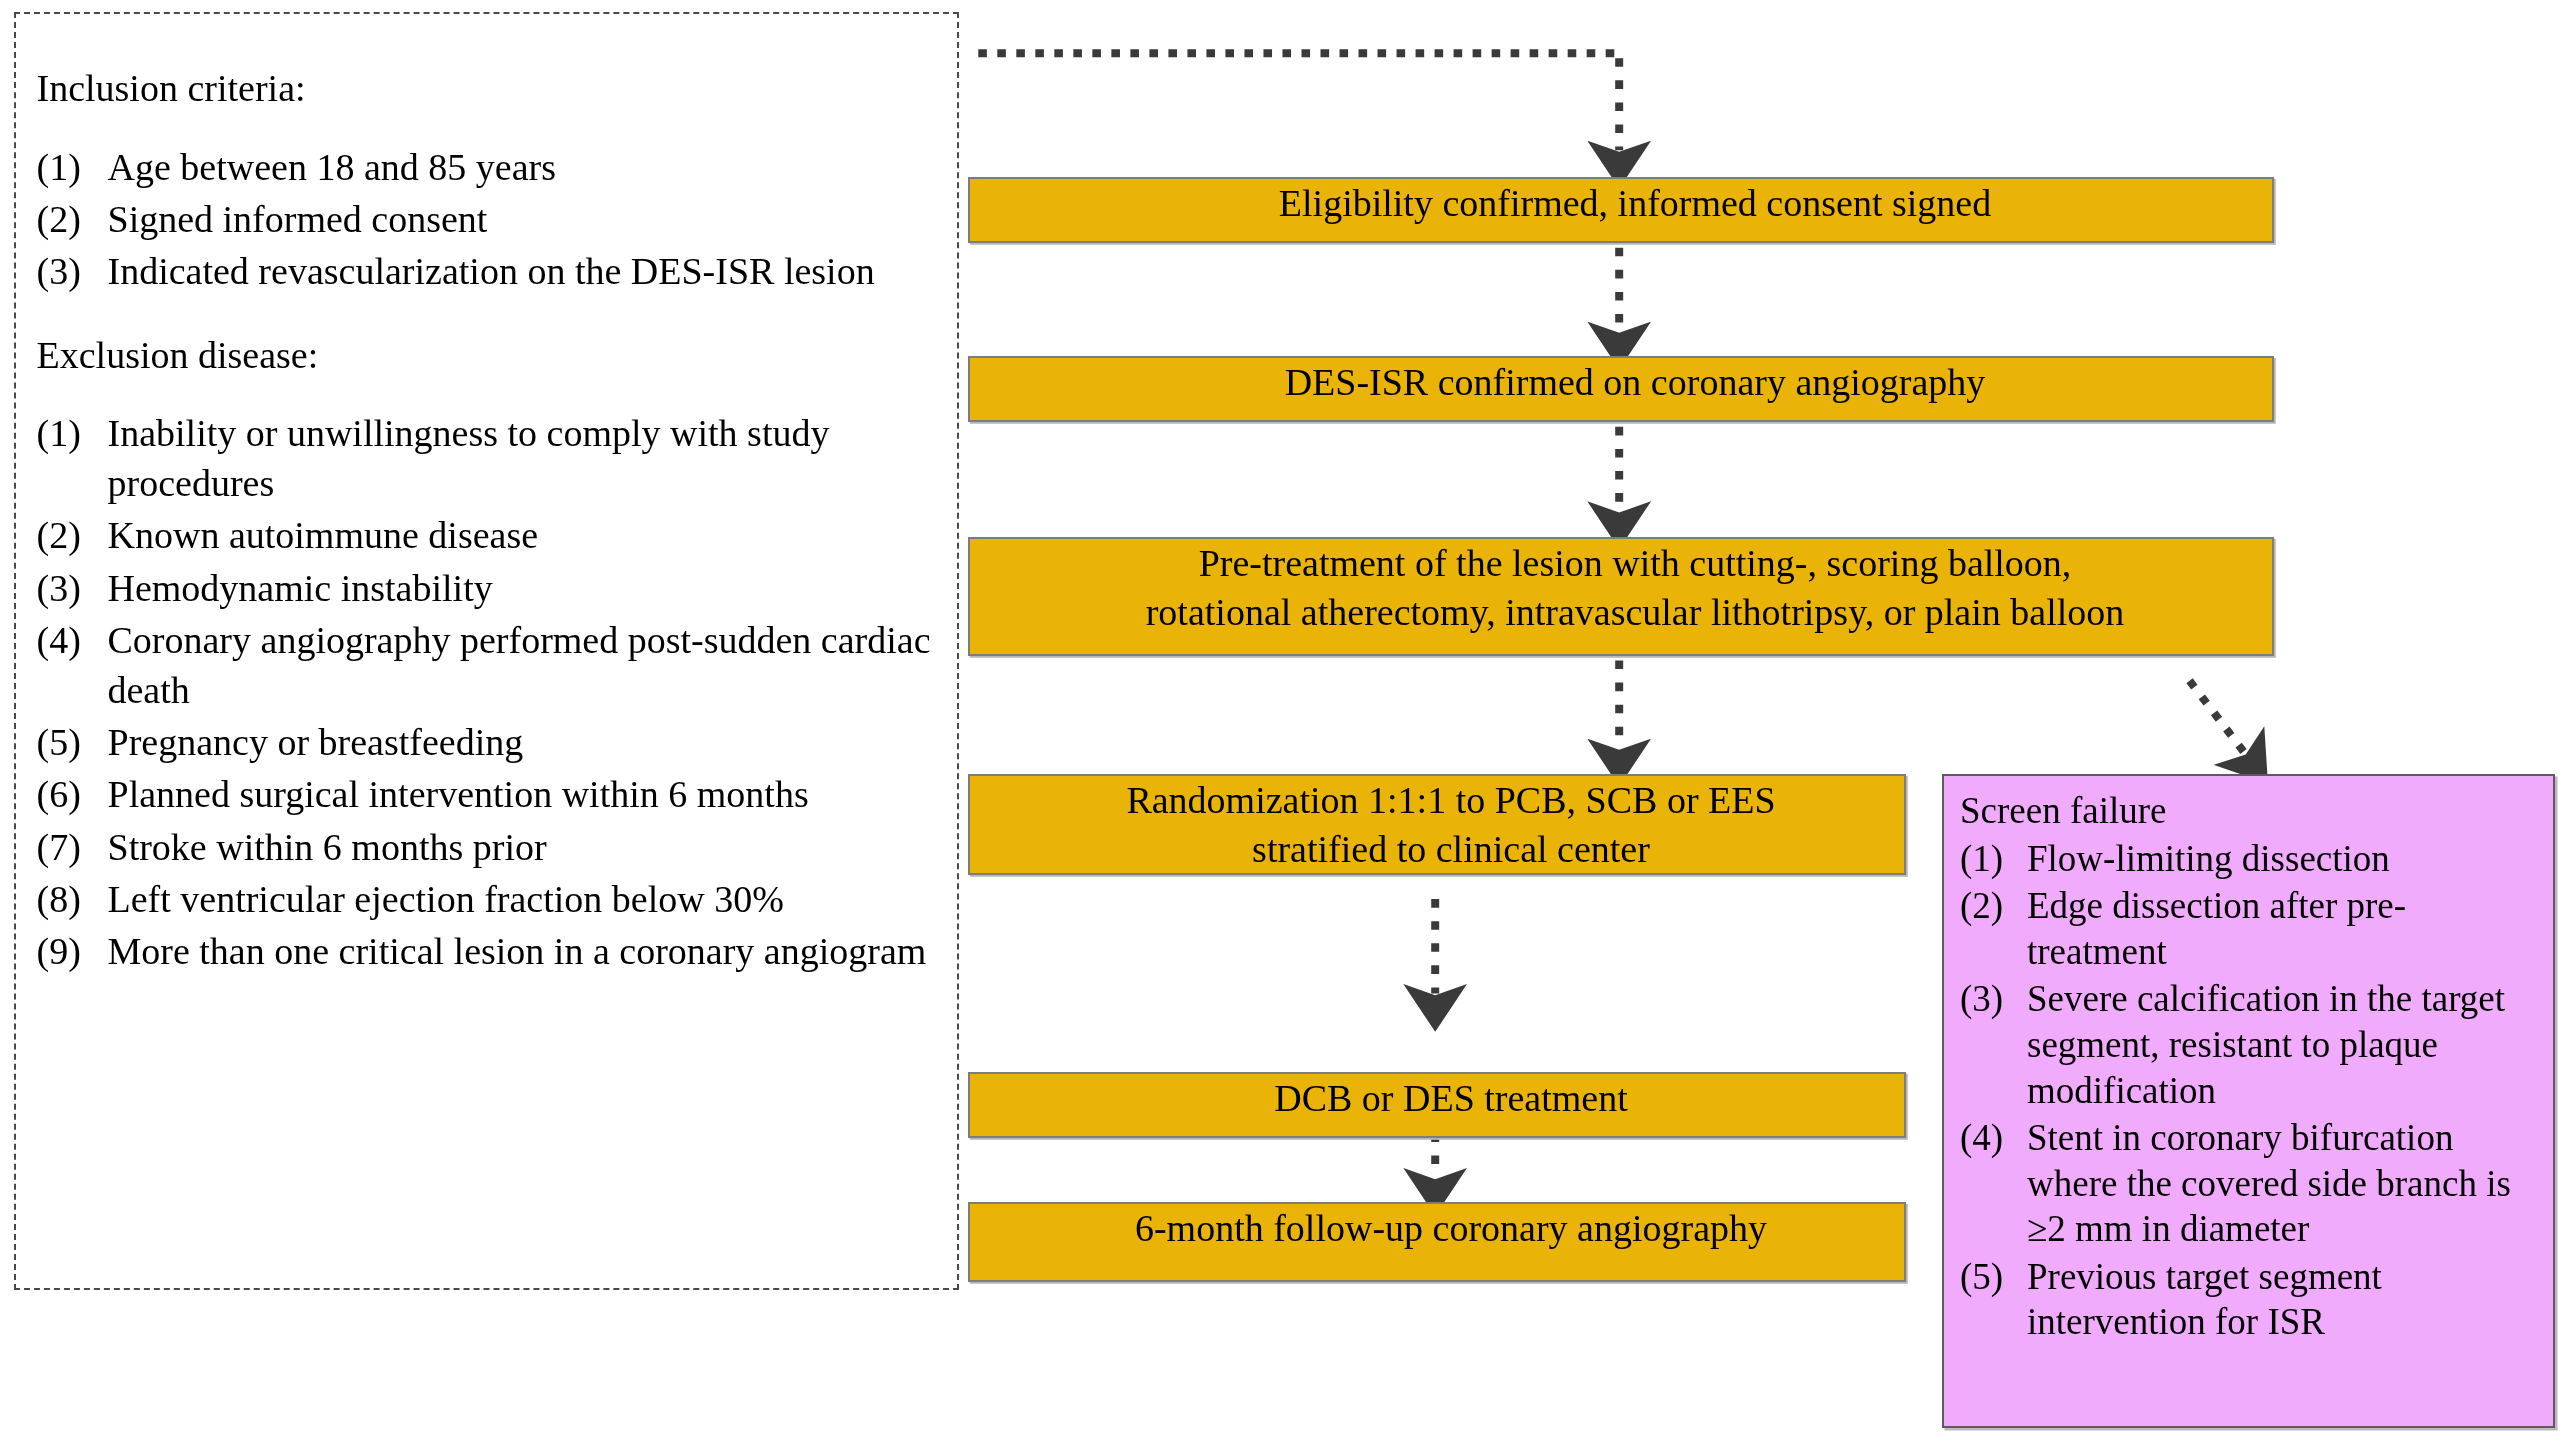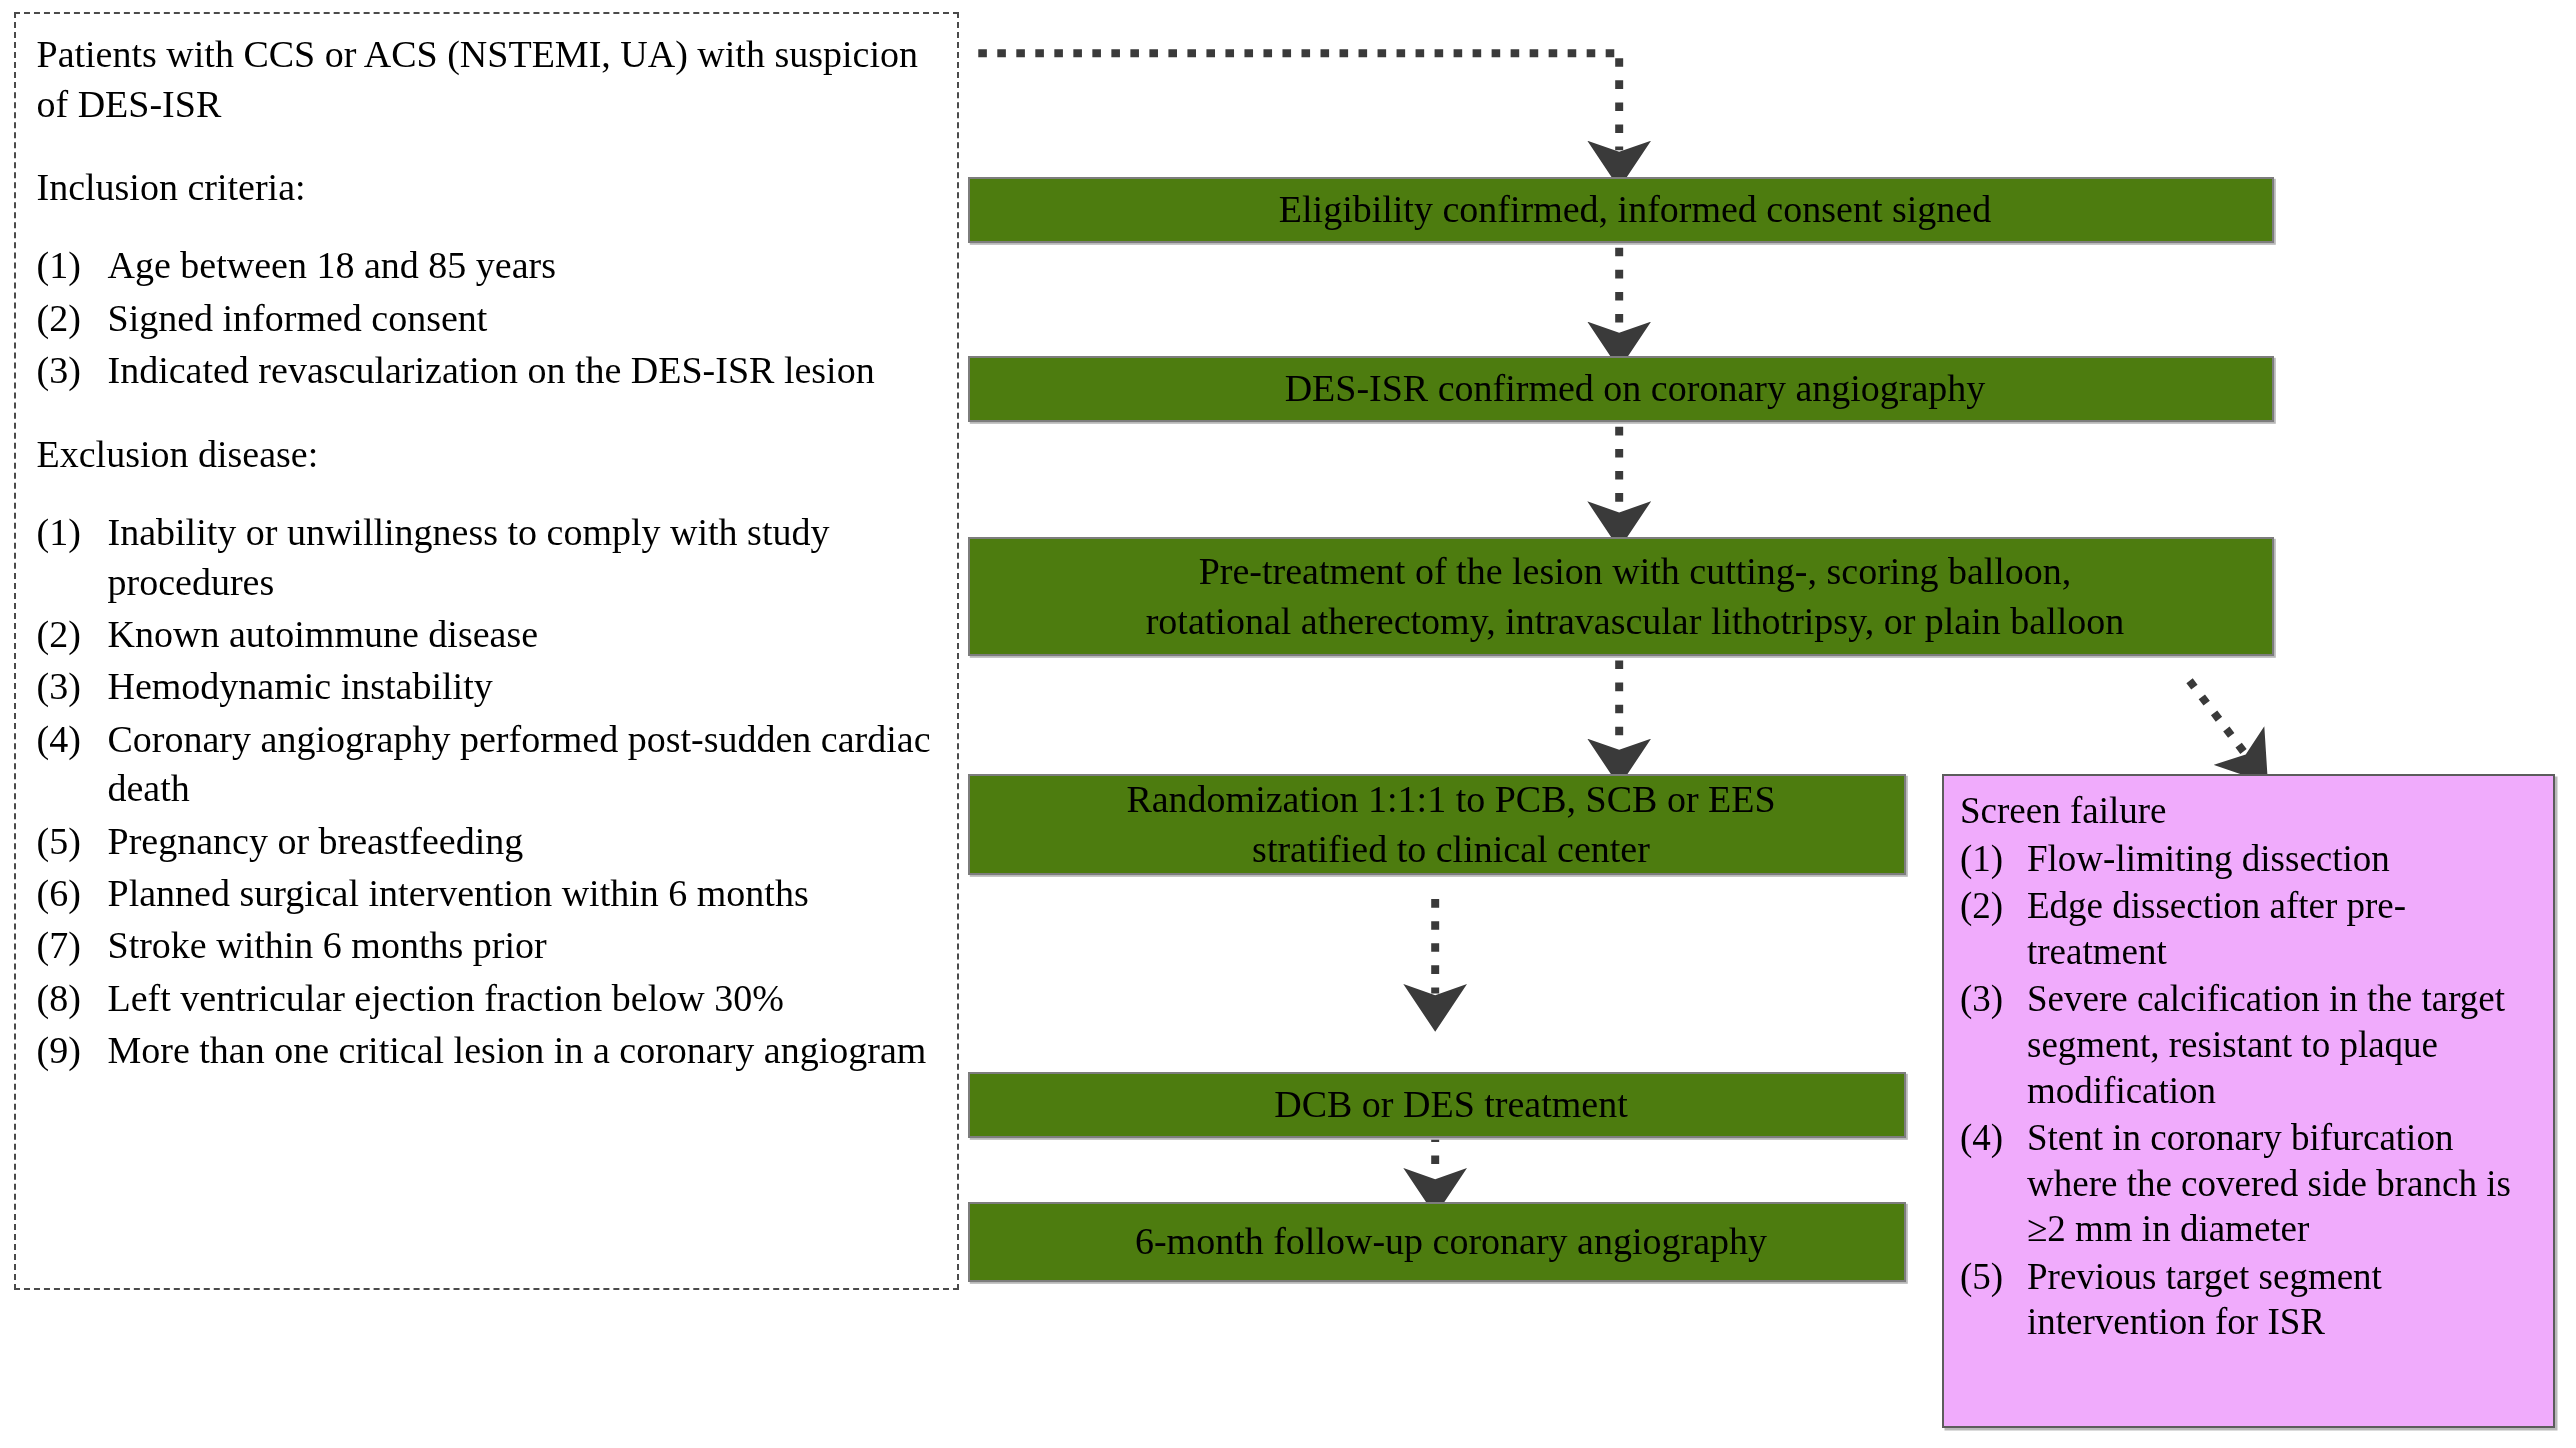--- a/index.html
+++ b/index.html
@@ -56,26 +56,26 @@
     flex: 0 0 71px;
     white-space: nowrap;
   }
   .crit-text {
     flex: 1 1 auto;
   }
 
   
   .flow-box {
     position: absolute;
-    background: #4d7c0f;
+    background: #eab308;
     border: 2.5px solid #7d7d7d;
     box-sizing: border-box;
     box-shadow: 1.8px 1.8px 0 0 #b9b9b9;
     display: flex;
-    align-items: center;
+    align-items: flex-start;
     justify-content: center;
     text-align: center;
     font-size: 38px;
     line-height: 1.30;
     padding-left: 28px;
   }
   .flow-box .box-text { display: block; padding: 0 11px; }
 
   #box-eligibility { left: 968px; top: 177px;  width: 1306px; height: 66px; }
   #box-desisr      { left: 968px; top: 356px;  width: 1306px; height: 66px; }
@@ -125,21 +125,20 @@
     pointer-events: none;
   }
 </style>
 </head>
 <body>
 
 <div id="canvas">
 
   <div id="criteria-panel">
 
-    <p class="heading-para">Patients with CCS or ACS (NSTEMI, UA) with suspicion of DES-ISR</p>
 
     <p class="section-label">Inclusion criteria:</p>
 
     <ul class="crit-list">
       <li>
         <span class="crit-num">(1)</span>
         <span class="crit-text">Age between 18 and 85 years</span>
       </li>
       <li>
         <span class="crit-num">(2)</span>

